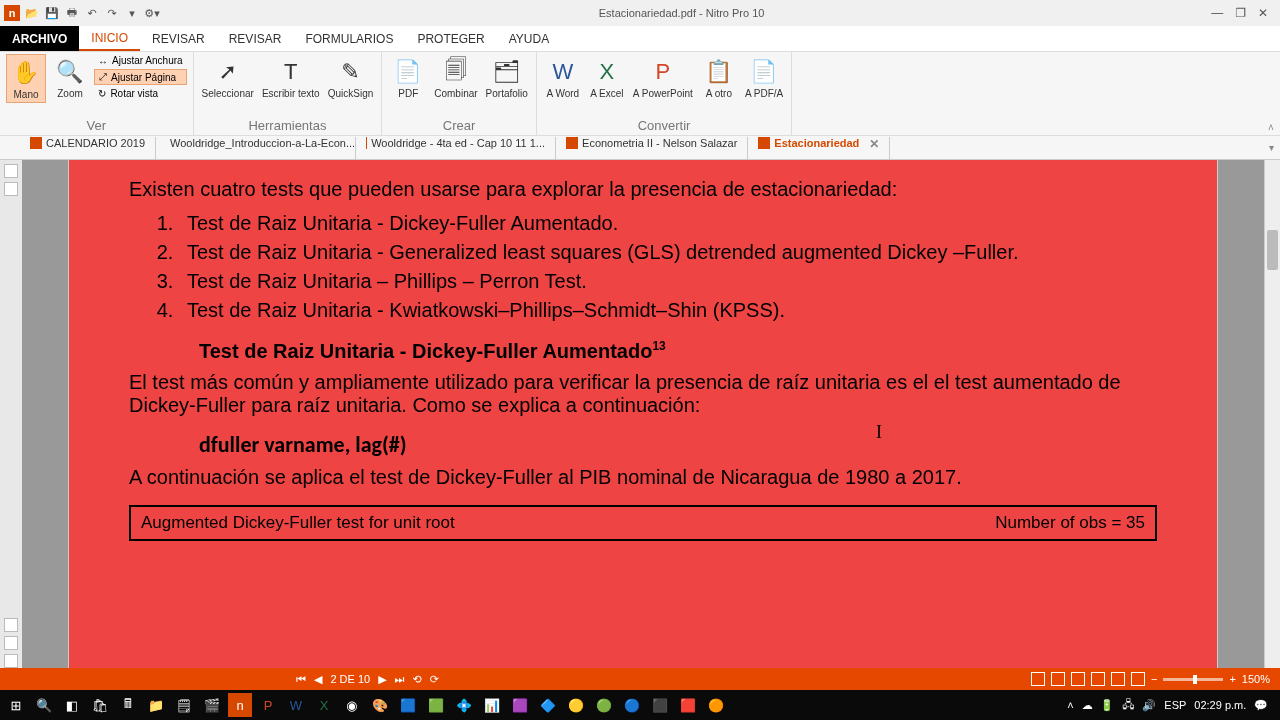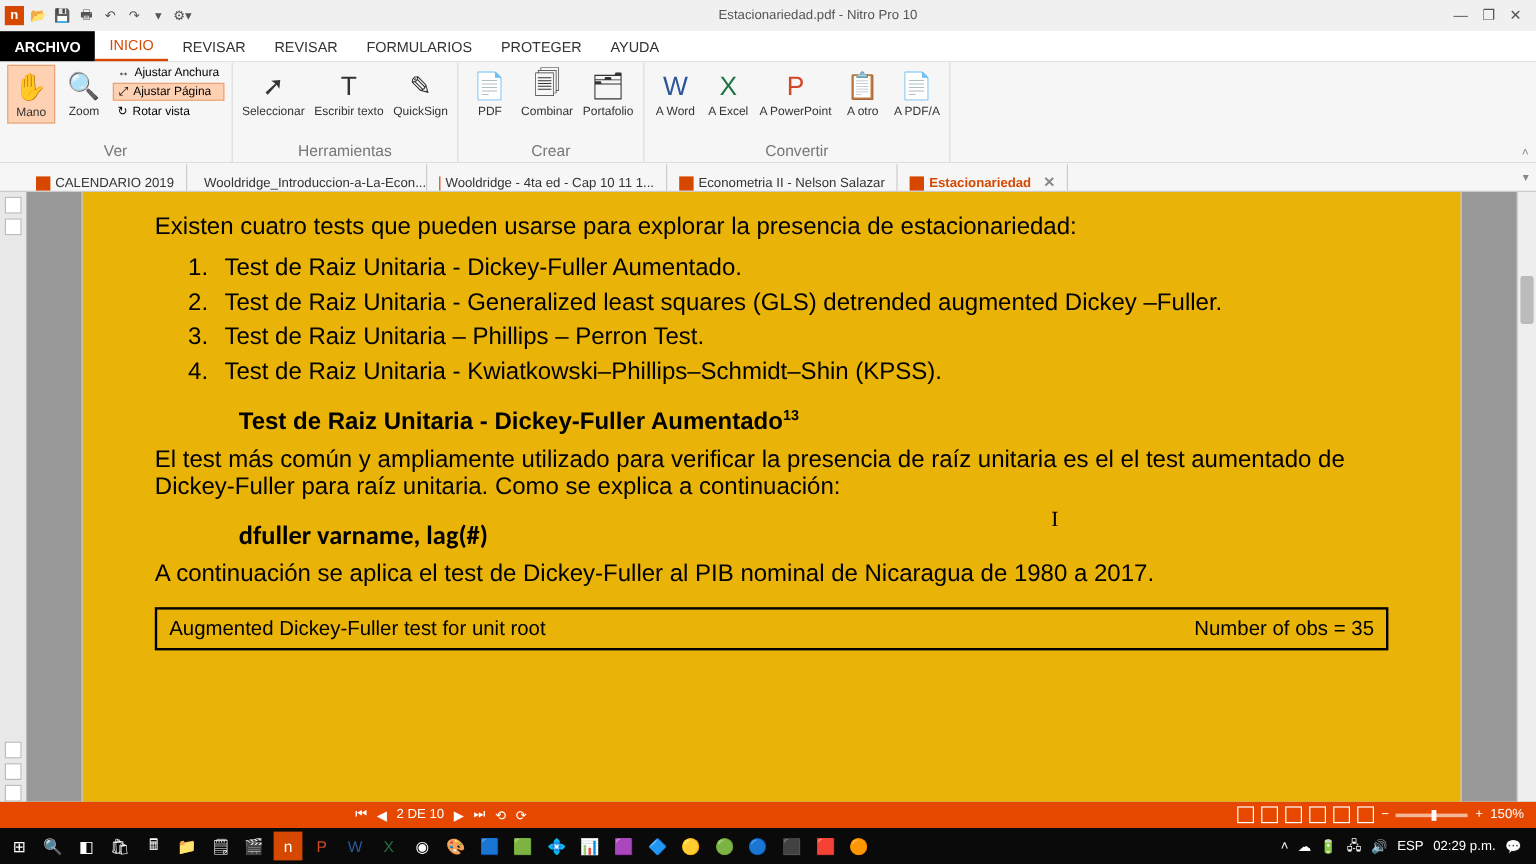--- a/index.html
+++ b/index.html
@@ -21,30 +21,30 @@
 .rgroup .tools { flex: 1; display: flex; align-items: flex-start; gap: 4px; }
 .rgroup .label { font-size: 13px; color: #777; text-align: center; padding-bottom: 2px; }
 .rbtn { display: flex; flex-direction: column; align-items: center; justify-content: center; min-width: 40px; font-size: 10px; color: #333; cursor: pointer; padding: 2px; }
 .rbtn .ico { width: 32px; height: 32px; display: flex; align-items: center; justify-content: center; font-size: 22px; }
 .rbtn.mano { background: #ffd1b3; border: 1px solid #e8a477; }
 .vstack { display: flex; flex-direction: column; font-size: 10px; gap: 2px; }
 .vrow { display: flex; align-items: center; gap: 4px; padding: 1px 4px; }
 .vrow.active { background: #ffd1b3; border: 1px solid #e8a477; }
 
 .tabbar { height: 24px; background: #f6f6f6; border-bottom: 1px solid #ccc; display: flex; align-items: center; font-size: 11px; padding-left: 20px; position: relative; }
-.doctab { display: flex; align-items: flex-end; gap: 4px; padding: 0 10px; height: 22px; border-right: 1px solid #ccc; color: #333; cursor: pointer; max-width: 200px; white-space: nowrap; overflow: hidden; text-overflow: ellipsis; }
+.doctab { display: flex; align-items: flex-start; gap: 4px; padding: 0 10px; height: 22px; border-right: 1px solid #ccc; color: #333; cursor: pointer; max-width: 200px; white-space: nowrap; overflow: hidden; text-overflow: ellipsis; }
 .doctab .pdf-ico { width: 12px; height: 12px; background: #d64800; }
 .doctab.activetab { color: #d64800; font-weight: bold; }
 .doctab .close { color: #888; font-size: 12px; margin-left: 6px; }
 
 .workarea { flex: 1; display: flex; background: #999; position: relative; }
 .leftstrip { width: 22px; background: #e8e8e8; display: flex; flex-direction: column; align-items: center; gap: 4px; padding-top: 4px; }
 .leftstrip span { width: 14px; height: 14px; border: 1px solid #bbb; background: #fff; }
 .leftstrip .spacer { flex: 1; }
-.page { background: #eab308; width: 1150px; margin: 0 auto; padding: 10px 60px 0 60px; font-family: Calibri, Arial, sans-serif; color: #000; overflow: hidden; border-left: 1px solid #ccc; border-right: 1px solid #ccc; height: 100%; }
+.page { background: #ef4444; width: 1150px; margin: 0 auto; padding: 10px 60px 0 60px; font-family: Calibri, Arial, sans-serif; color: #000; overflow: hidden; border-left: 1px solid #ccc; border-right: 1px solid #ccc; height: 100%; }
 .page p { font-size: 20px; margin: 8px 0; }
 .page ol { font-size: 20px; margin: 2px 0 14px 50px; }
 .page ol li { padding: 3px 0 3px 8px; }
 .page .h { font-weight: bold; margin-left: 70px; margin-top: 12px; }
 .page .h sup { font-size: 12px; }
 .page .code { font-weight: bold; font-family: Calibri, Arial; margin-left: 70px; font-size: 22px; margin-top: 14px; margin-bottom: 4px; }
 .page .tablebox { border: 2px solid #000; padding: 6px 10px; font-family: "Courier New", monospace; font-size: 17px; display: flex; justify-content: space-between; margin-top: 16px; }
 .cursor { position: absolute; left: 876px; top: 262px; font-size: 18px; color: #000; font-family: serif; }
 .rscroll { width: 16px; background: #eee; border-left: 1px solid #ccc; position: relative; }
 .rscroll .thumb { position: absolute; left: 2px; right: 2px; top: 70px; height: 40px; background: #bbb; border-radius: 2px; }

